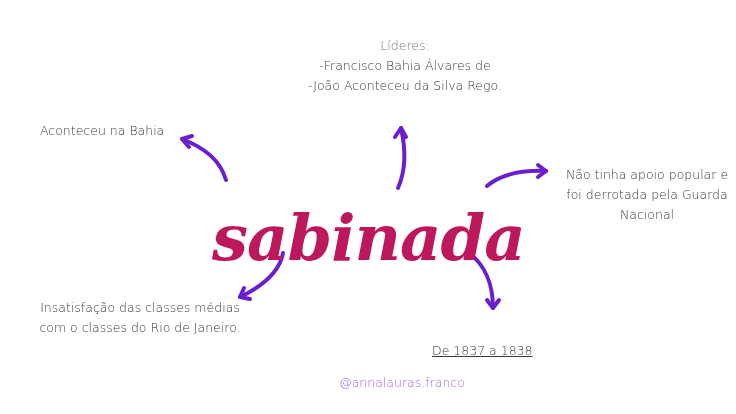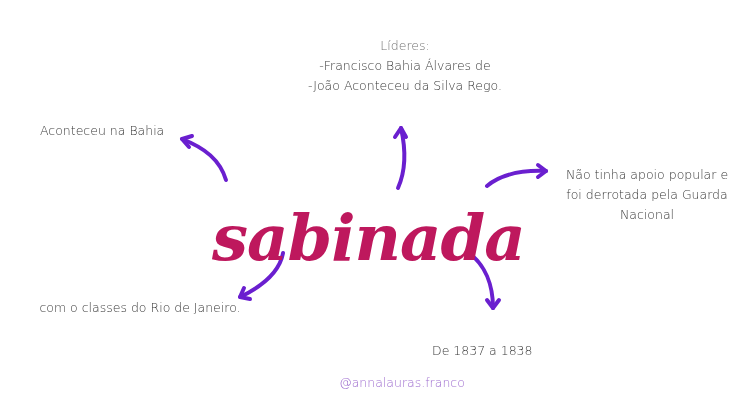--- a/index.html
+++ b/index.html
@@ -6,21 +6,21 @@
     body {
       width: 736px; height: 414px; background: #ffffff; position: relative; overflow: hidden;
       font-family: "DejaVu Sans", sans-serif; color: #3a3a3a;
     }
     .txt { position: absolute; font-size: 12.5px; line-height: 20px; text-align: center; white-space: nowrap; font-weight: 300; }
     .leaders { left: 300px; top: 36px; width: 210px; }
     .leaders .title { color: #737373; }
     .bahia { left: 40px; top: 121px; text-align: center; }
     .apoio { left: 556px; top: 165px; width: 182px; }
     .insat { left: 30px; top: 298px; width: 220px; }
-    .datas { left: 432px; top: 341px; text-align: left; }
+    .datas { left: 432px; top: 341px; text-align: left; text-decoration: underline; }
     .handle { left: 332px; top: 373px; width: 140px; color: #a070d0; }
     .title-word {
       position: absolute; left: 212px; top: 168px; width: 310px; text-align: center;
       font-family: "DejaVu Serif", serif; font-style: italic; font-weight: bold;
       font-size: 64px; line-height: 80px; color: #be185d; letter-spacing: -1px; margin-top: 30px;
     }
     svg.arrows { position: absolute; left: 0; top: 0; }
   </style>
 </head>
 <body>
@@ -65,18 +65,19 @@
 
 <div class="txt apoio">
   <div>Não tinha apoio popular e</div>
   <div>foi derrotada pela Guarda</div>
   <div>Nacional</div>
 </div>
 
 <div class="title-word">sabinada</div>
 
 <div class="txt insat">
+  <div>Insatisfação das classes médias</div>
   <div>com o classes do Rio de Janeiro.</div>
 </div>
 
 <div class="txt datas">De 1837 a 1838</div>
 
 <div class="txt handle">@annalauras.franco</div>
 
 </body></html>

